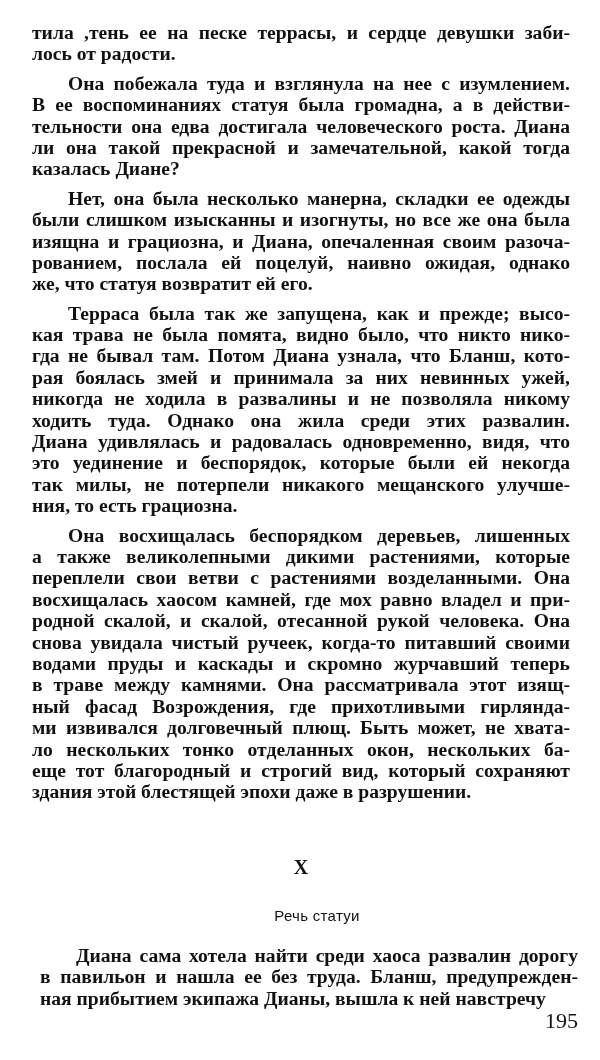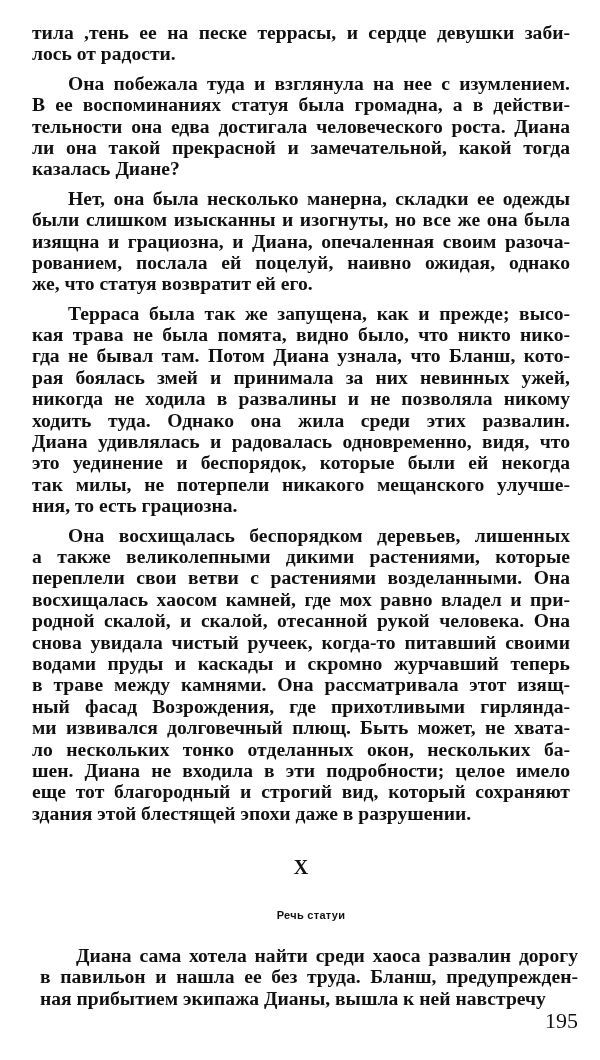--- a/index.html
+++ b/index.html
@@ -8,21 +8,21 @@
     position: absolute; left: 24px; top: 14px; width: 554px;
     font-family: "Liberation Serif", "DejaVu Serif", serif;
     font-size: 19.6px; line-height: 21.4px; color: #111111;
     font-weight: bold;
   }
   .para { margin: 8px; text-align: justify; }
   .line { display: block; white-space: nowrap; text-align: justify; text-align-last: justify; height: 21.4px; }
   .line.last { text-align-last: left; }
   .line.indent { padding-left: 36px; }
   .chapter-num { position: absolute; left: 0; width: 554px; top: 843px; text-align: center; font-size: 20px; }
-  .chapter-title { position: absolute; left: 10px; width: 554px; top: 891px; text-align: center; font-size: 11px; font-family: "Liberation Sans", "DejaVu Sans", sans-serif; font-weight: bold; letter-spacing: 0.3px; }
+  .chapter-title { position: absolute; left: 16px; width: 554px; top: 891px; text-align: center; font-size: 15px; font-family: "Liberation Sans", "DejaVu Sans", sans-serif; font-weight: normal; letter-spacing: 0.3px; }
   .after { position: absolute; left: 8px; top: 923px; width: 554px; }
   .page-number { position: absolute; left: 0; width: 554px; top: 996px; text-align: right; font-size: 22px; font-weight: normal; }
 </style>
 </head>
 <body>
 
 <div class="page">
   <div id="body-text">
       <div class="para">
         <span class="line">тила ,тень ее на песке террасы, и сердце девушки заби-</span>
@@ -59,21 +59,20 @@
         <span class="line">а также великолепными дикими растениями, которые</span>
         <span class="line">переплели свои ветви с растениями возделанными. Она</span>
         <span class="line">восхищалась хаосом камней, где мох равно владел и при-</span>
         <span class="line">родной скалой, и скалой, отесанной рукой человека. Она</span>
         <span class="line">снова увидала чистый ручеек, когда-то питавший своими</span>
         <span class="line">водами пруды и каскады и скромно журчавший теперь</span>
         <span class="line">в траве между камнями. Она рассматривала этот изящ-</span>
         <span class="line">ный фасад Возрождения, где прихотливыми гирлянда-</span>
         <span class="line">ми извивался долговечный плющ. Быть может, не хвата-</span>
         <span class="line">ло нескольких тонко отделанных окон, нескольких ба-</span>
-        <span class="line">шен. Диана не входила в эти подробности; целое имело</span>
         <span class="line">еще тот благородный и строгий вид, который сохраняют</span>
         <span class="line last">здания этой блестящей эпохи даже в разрушении.</span>
       </div>
     </div>
 
   <div class="chapter-num">X</div>
   <div class="chapter-title">Речь статуи</div>
 
   <div class="after" id="after-text">
       <div class="para">

